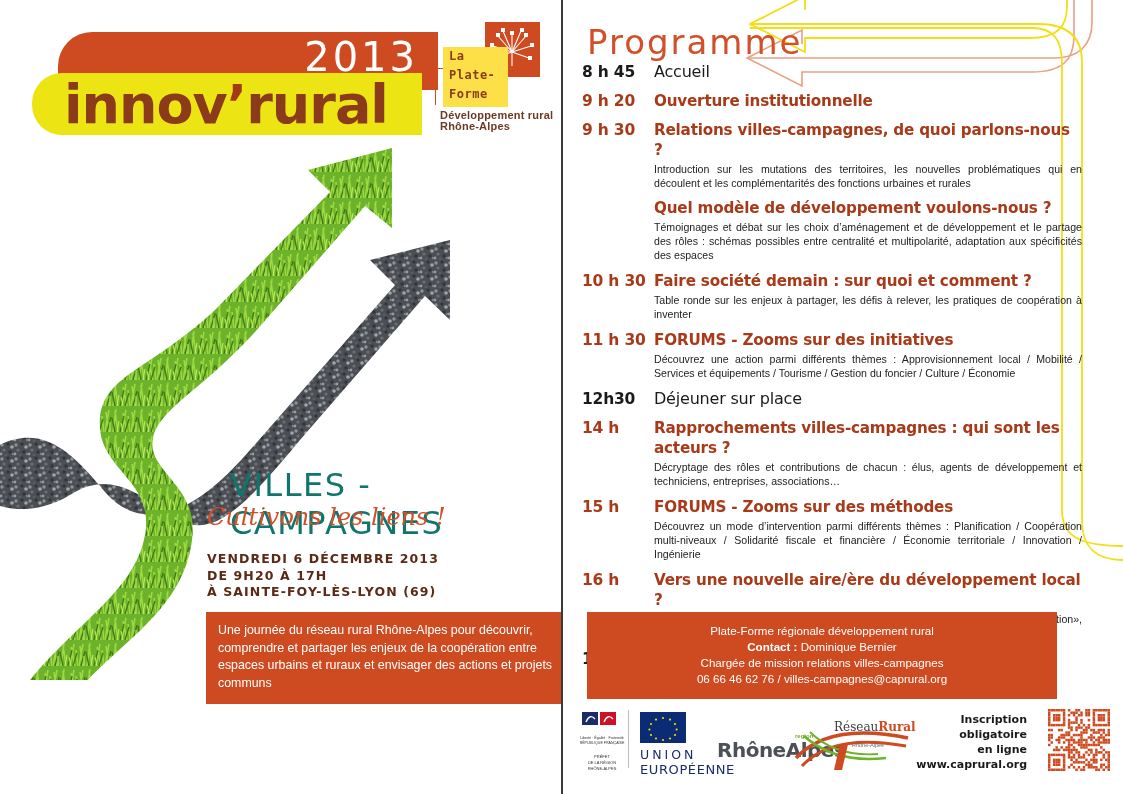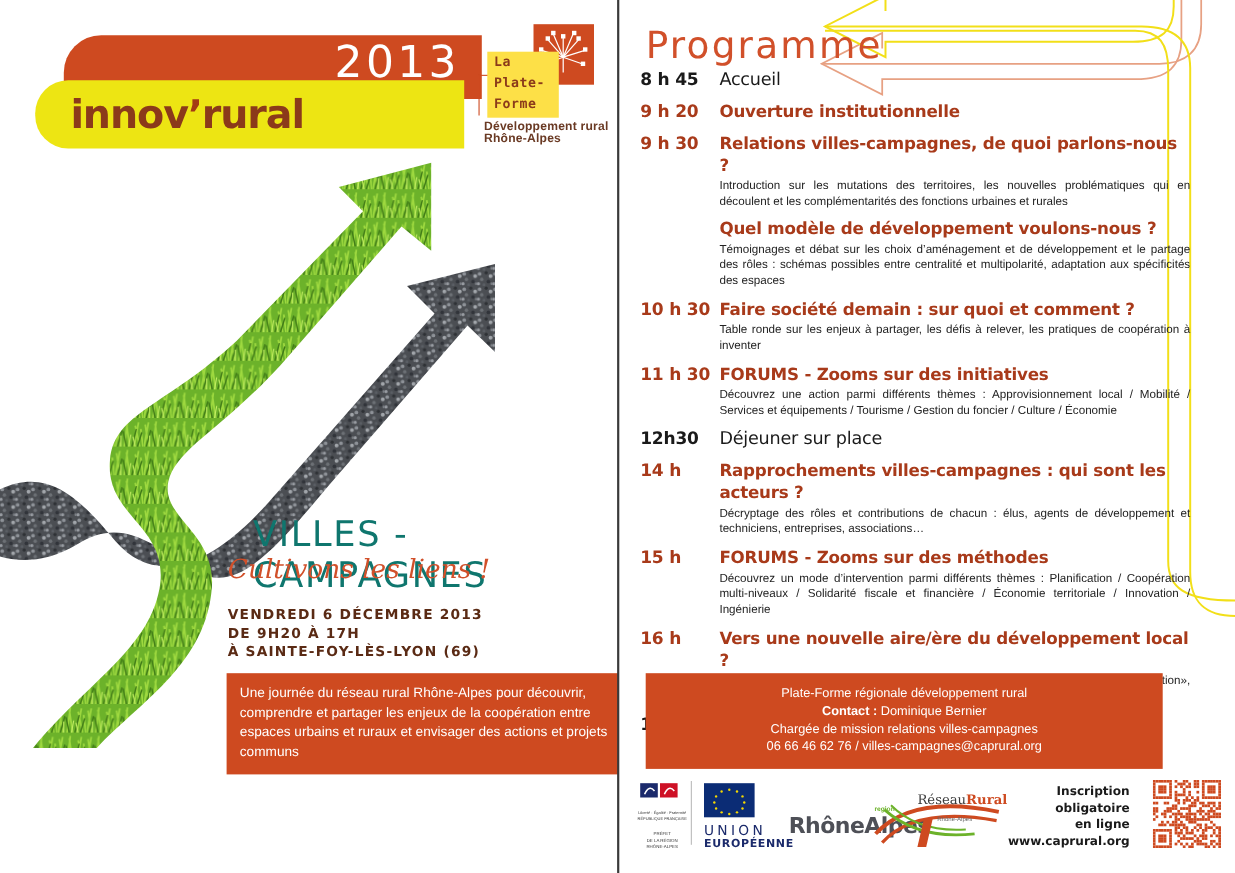--- a/index.html
+++ b/index.html
@@ -9,21 +9,21 @@
   
   #left{position:absolute;left:0;top:0;width:562px;height:792px;overflow:hidden;}
   .divider-v{position:absolute;left:561px;top:0;width:1.5px;height:794px;background:#3a3a3a;}
 
   
   .logo-wrap{position:absolute;left:18px;top:18px;width:420px;height:110px;}
   .logo-orange{position:absolute;left:40px;top:14px;width:380px;height:58px;background:#CE4A20;border-top-left-radius:34px;border-bottom-left-radius:4px;}
   .logo-orange-foot{position:absolute;left:40px;top:60px;width:30px;height:20px;background:#CE4A20;}
   .logo-yellow{position:absolute;left:14px;top:55px;width:390px;height:62px;background:#EDE513;border-top-left-radius:30px;border-bottom-left-radius:30px;}
   .logo-year{position:absolute;left:0;top:16px;width:400px;text-align:right;color:#ffffff;font-size:40px;font-weight:400;letter-spacing:3px;font-family:"DejaVu Sans",sans-serif;}
-  .logo-word{position:absolute;left:46px;top:60px;font-size:36px;line-height:54px;color:#8B3A1A;letter-spacing:-1px;font-family:"DejaVu Sans",sans-serif;font-weight:700;}
+  .logo-word{position:absolute;left:46px;top:60px;font-size:54px;line-height:54px;color:#8B3A1A;letter-spacing:-1px;font-family:"DejaVu Sans",sans-serif;font-weight:700;}
   .logo-word .apos{color:#A33A14;}
 
   
   .pf{position:absolute;left:443px;top:22px;width:110px;height:105px;}
   .pf-orange{position:absolute;left:42px;top:0px;width:55px;height:55px;background:#CE4A20;}
   .pf-spark{position:absolute;left:42px;top:0px;width:55px;height:55px;}
   .pf-yellow{position:absolute;left:0px;top:25px;width:65px;height:60px;background:#fde047;}
   .pf-yellow span{display:block;color:#8B3A1A;font-family:"DejaVu Sans Mono",monospace;font-weight:700;font-size:12px;line-height:19px;padding-left:6px;letter-spacing:0.5px;}
   .pf-bracket{position:absolute;left:-8px;top:46px;width:14px;height:36px;border-left:1.4px solid #CE4A20;border-top:1.4px solid #CE4A20;}
   .pf-sub{position:absolute;left:-3px;top:88px;color:#6a3a24;font-size:11px;line-height:11px;font-family:Liberation Sans, sans-serif;font-weight:700;letter-spacing:0.2px;white-space:nowrap;}
@@ -303,21 +303,21 @@
               <circle cx="23" cy="28" r="1.1"></circle>
                 <circle cx="16" cy="26.5" r="1.1"></circle>
               <circle cx="11" cy="23" r="1.1"></circle>
                 <circle cx="9.4" cy="17.5" r="1.1"></circle>
               <circle cx="11" cy="12" r="1.1"></circle>
                 <circle cx="16" cy="7.6" r="1.1"></circle>
             </g>
           </svg>
         </div>
         <div class="un-txt" style="font-size:12.5px;letter-spacing:3px;margin-top:4px;">UNION</div>
-        <div class="un-txt" style="font-size:10px;font-weight:700;letter-spacing:0.6px;">EUROPÉENNE</div>
+        <div class="un-txt" style="font-size:13px;font-weight:400;letter-spacing:0.6px;">EUROPÉENNE</div>
       </div>
 
       <div class="fl" style="left:155px;top:38px;">
         <span style="font-size:20px;color:#4e5057;font-family:'DejaVu Sans',sans-serif;font-weight:700;letter-spacing:-0.5px;">RhôneAlpes</span>
         <span style="font-size:6px;color:#6cb22a;position:absolute;left:78px;top:-5px;font-weight:700;">region</span>
       </div>
 
       <div class="fl" style="left:228px;top:14px;width:125px;height:58px;">
         <svg width="125" height="58" viewBox="0 0 125 58">
           <path d="M6 44 C 30 18, 70 14, 118 24" stroke="#CE4A20" stroke-width="3.5" fill="none"></path>

